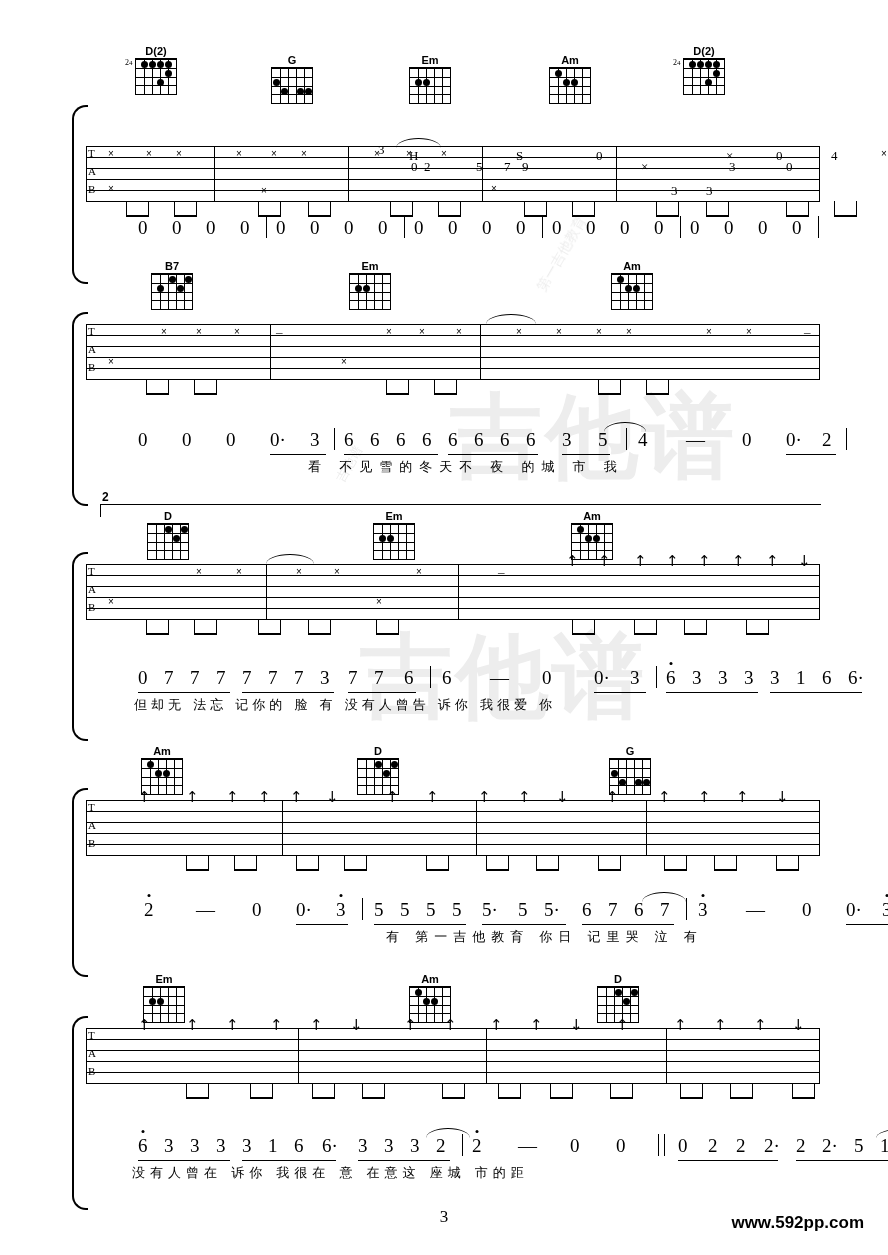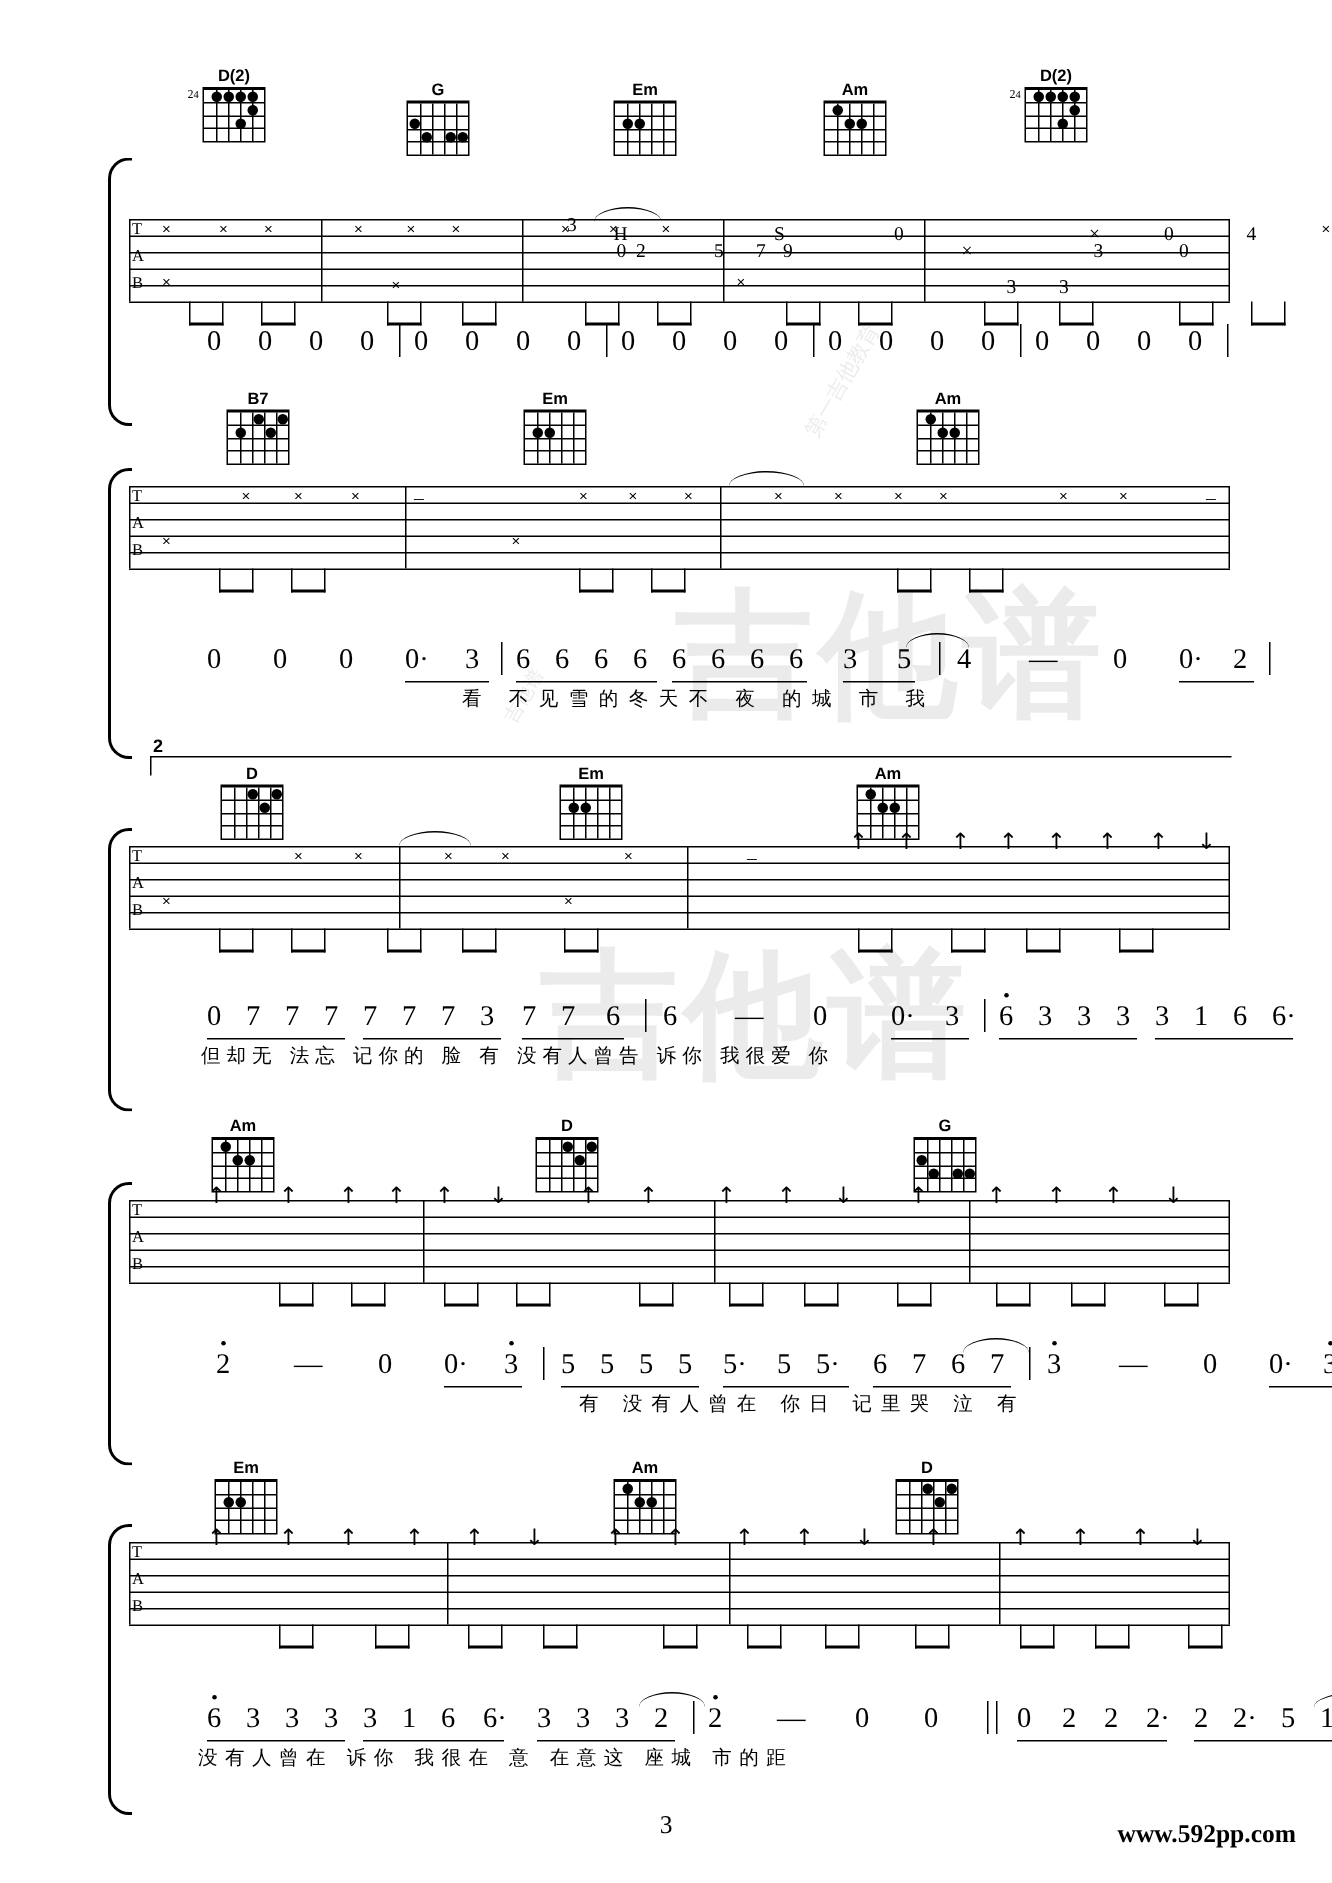--- a/index.html
+++ b/index.html
@@ -40,21 +40,21 @@
   .mnum{position:absolute;font-family:"Liberation Serif",serif;font-size:19px;line-height:19px;}
   .mnum .dotu{position:absolute;left:50%;top:-6px;transform:translateX(-50%);width:3px;height:3px;border-radius:50%;background:#000;}
   .under{position:absolute;height:1px;background:#000;}
   .mbar{position:absolute;width:1px;height:22px;background:#000;}
   .lyr{position:absolute;font-family:"DejaVu Sans",sans-serif;font-size:13px;line-height:14px;}
 
   .ending{position:absolute;font-family:"Liberation Sans",sans-serif;font-size:12px;font-weight:700;}
   .ending-line{position:absolute;border-left:1px solid #000;border-top:1px solid #000;}
 
   .pageno{position:absolute;left:0;width:888px;text-align:center;bottom:28px;font-family:"Liberation Serif",serif;font-size:17px;}
-  .site{position:absolute;right:24px;bottom:22px;font-family:Liberation Serif, serif;font-size:17px;font-weight:700;margin-top:21px;}
+  .site{position:absolute;right:24px;bottom:22px;font-family:Liberation Sans, sans-serif;font-size:17px;font-weight:700;margin-top:21px;}
 </style>
 </head>
 <body>
 
 <div class="page">
 
   <div class="watermark">
     <div class="wm-text wm-big" style="left:120px;top:120px;">吉他谱</div>
     <div class="wm-text" style="left:190px;top:-10px;font-size:14px;transform:rotate(-60deg);">第一吉他教育</div>
     <div class="wm-text wm-big" style="left:30px;top:360px;">吉他谱</div>
@@ -703,21 +703,21 @@
       <div class="mnum" style="left:574px">7</div>
       <div class="under" style="left:496px;top:24px;width:92px"></div>
       <div class="mbar" style="left:600px;top:-2px"></div>
       <div class="mnum" style="left:612px">3<span class="dotu"></span></div>
       <div class="mnum" style="left:660px">—</div>
       <div class="mnum" style="left:716px">0</div>
       <div class="mnum" style="left:760px">0·</div>
       <div class="mnum" style="left:796px">3<span class="dotu"></span></div>
       <div class="under" style="left:760px;top:24px;width:50px"></div>
       <div class="slur" style="left:556px;top:-8px;width:44px"></div>
-      <div class="lyr" style="left:300px;top:30px;letter-spacing:6px;">有 没有人曾在 你日 记里哭 泣              有</div>
+      <div class="lyr" style="left:300px;top:30px;letter-spacing:6px;">有 第一吉他教育 你日 记里哭 泣              有</div>
     </div>
   </div>
 
   <div class="system" style="top:968px;height:225px;">
 
     <div class="chord" style="left:142px;top:5px;">
       <div class="cname">Em</div>
       <div class="grid">
         <div class="v" style="left:8px"></div>
           <div class="v" style="left:16px"></div>

